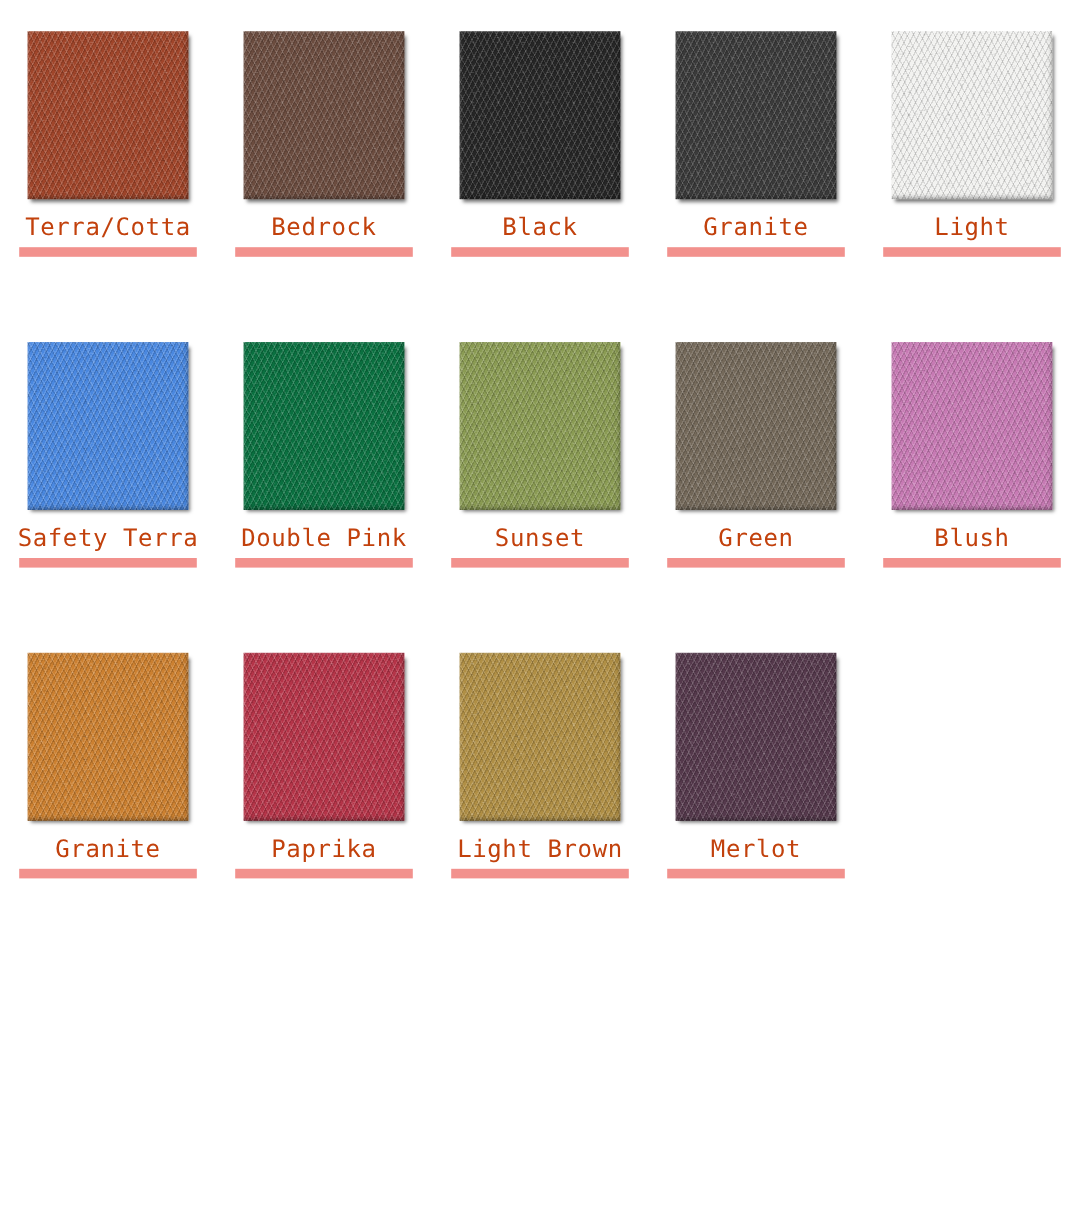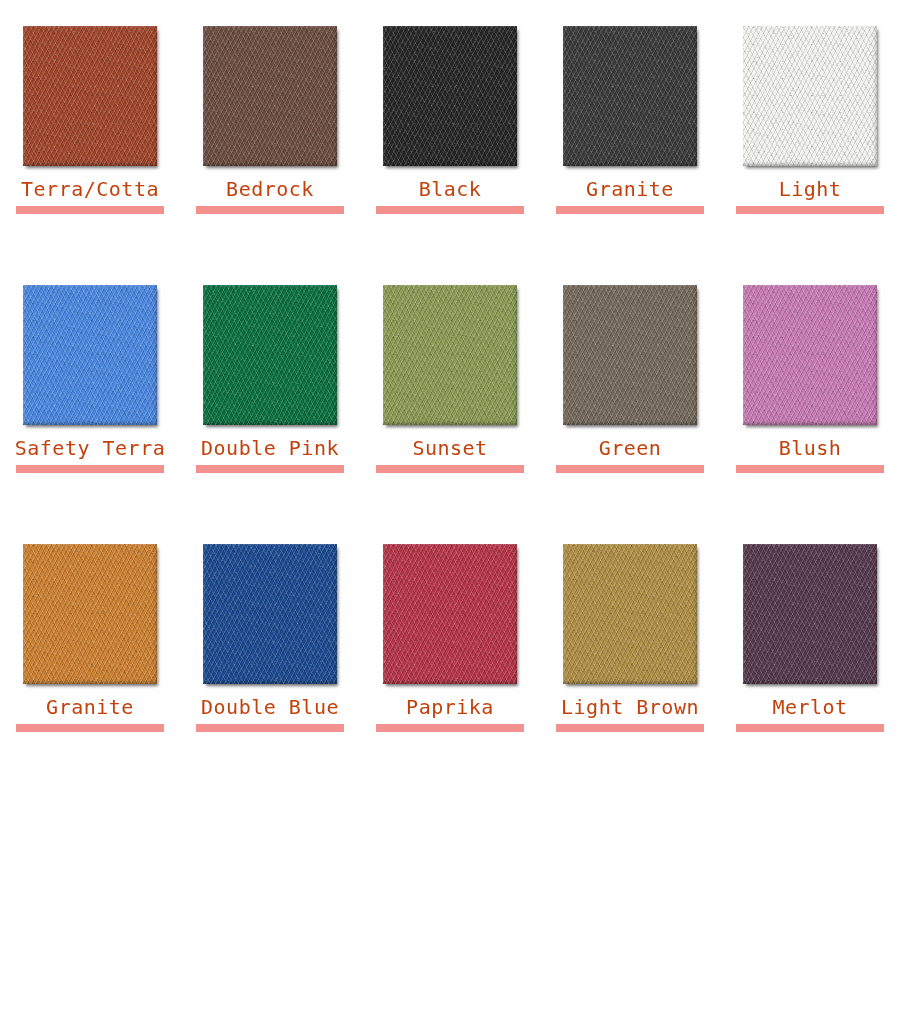--- a/index.html
+++ b/index.html
@@ -193,27 +193,20 @@
     </div>
     <div class="swatch-cell">
       <div class="chip-wrap">
         <div class="chip light" style="background: rgb(204, 128, 48);"></div>
       </div>
       <div class="chip-label">Granite</div>
       <div class="chip-underline" style="background: rgb(242, 145, 141);"></div>
     </div>
     <div class="swatch-cell">
       <div class="chip-wrap">
-        <div class="chip" style="background: rgb(28, 74, 145);"></div>
-      </div>
-      <div class="chip-label">Double Blue</div>
-      <div class="chip-underline" style="background: rgb(242, 145, 141);"></div>
-    </div>
-    <div class="swatch-cell">
-      <div class="chip-wrap">
         <div class="chip" style="background: rgb(181, 52, 72);"></div>
       </div>
       <div class="chip-label">Paprika</div>
       <div class="chip-underline" style="background: rgb(242, 145, 141);"></div>
     </div>
     <div class="swatch-cell">
       <div class="chip-wrap">
         <div class="chip light" style="background: rgb(176, 143, 69);"></div>
       </div>
       <div class="chip-label">Light Brown</div>

